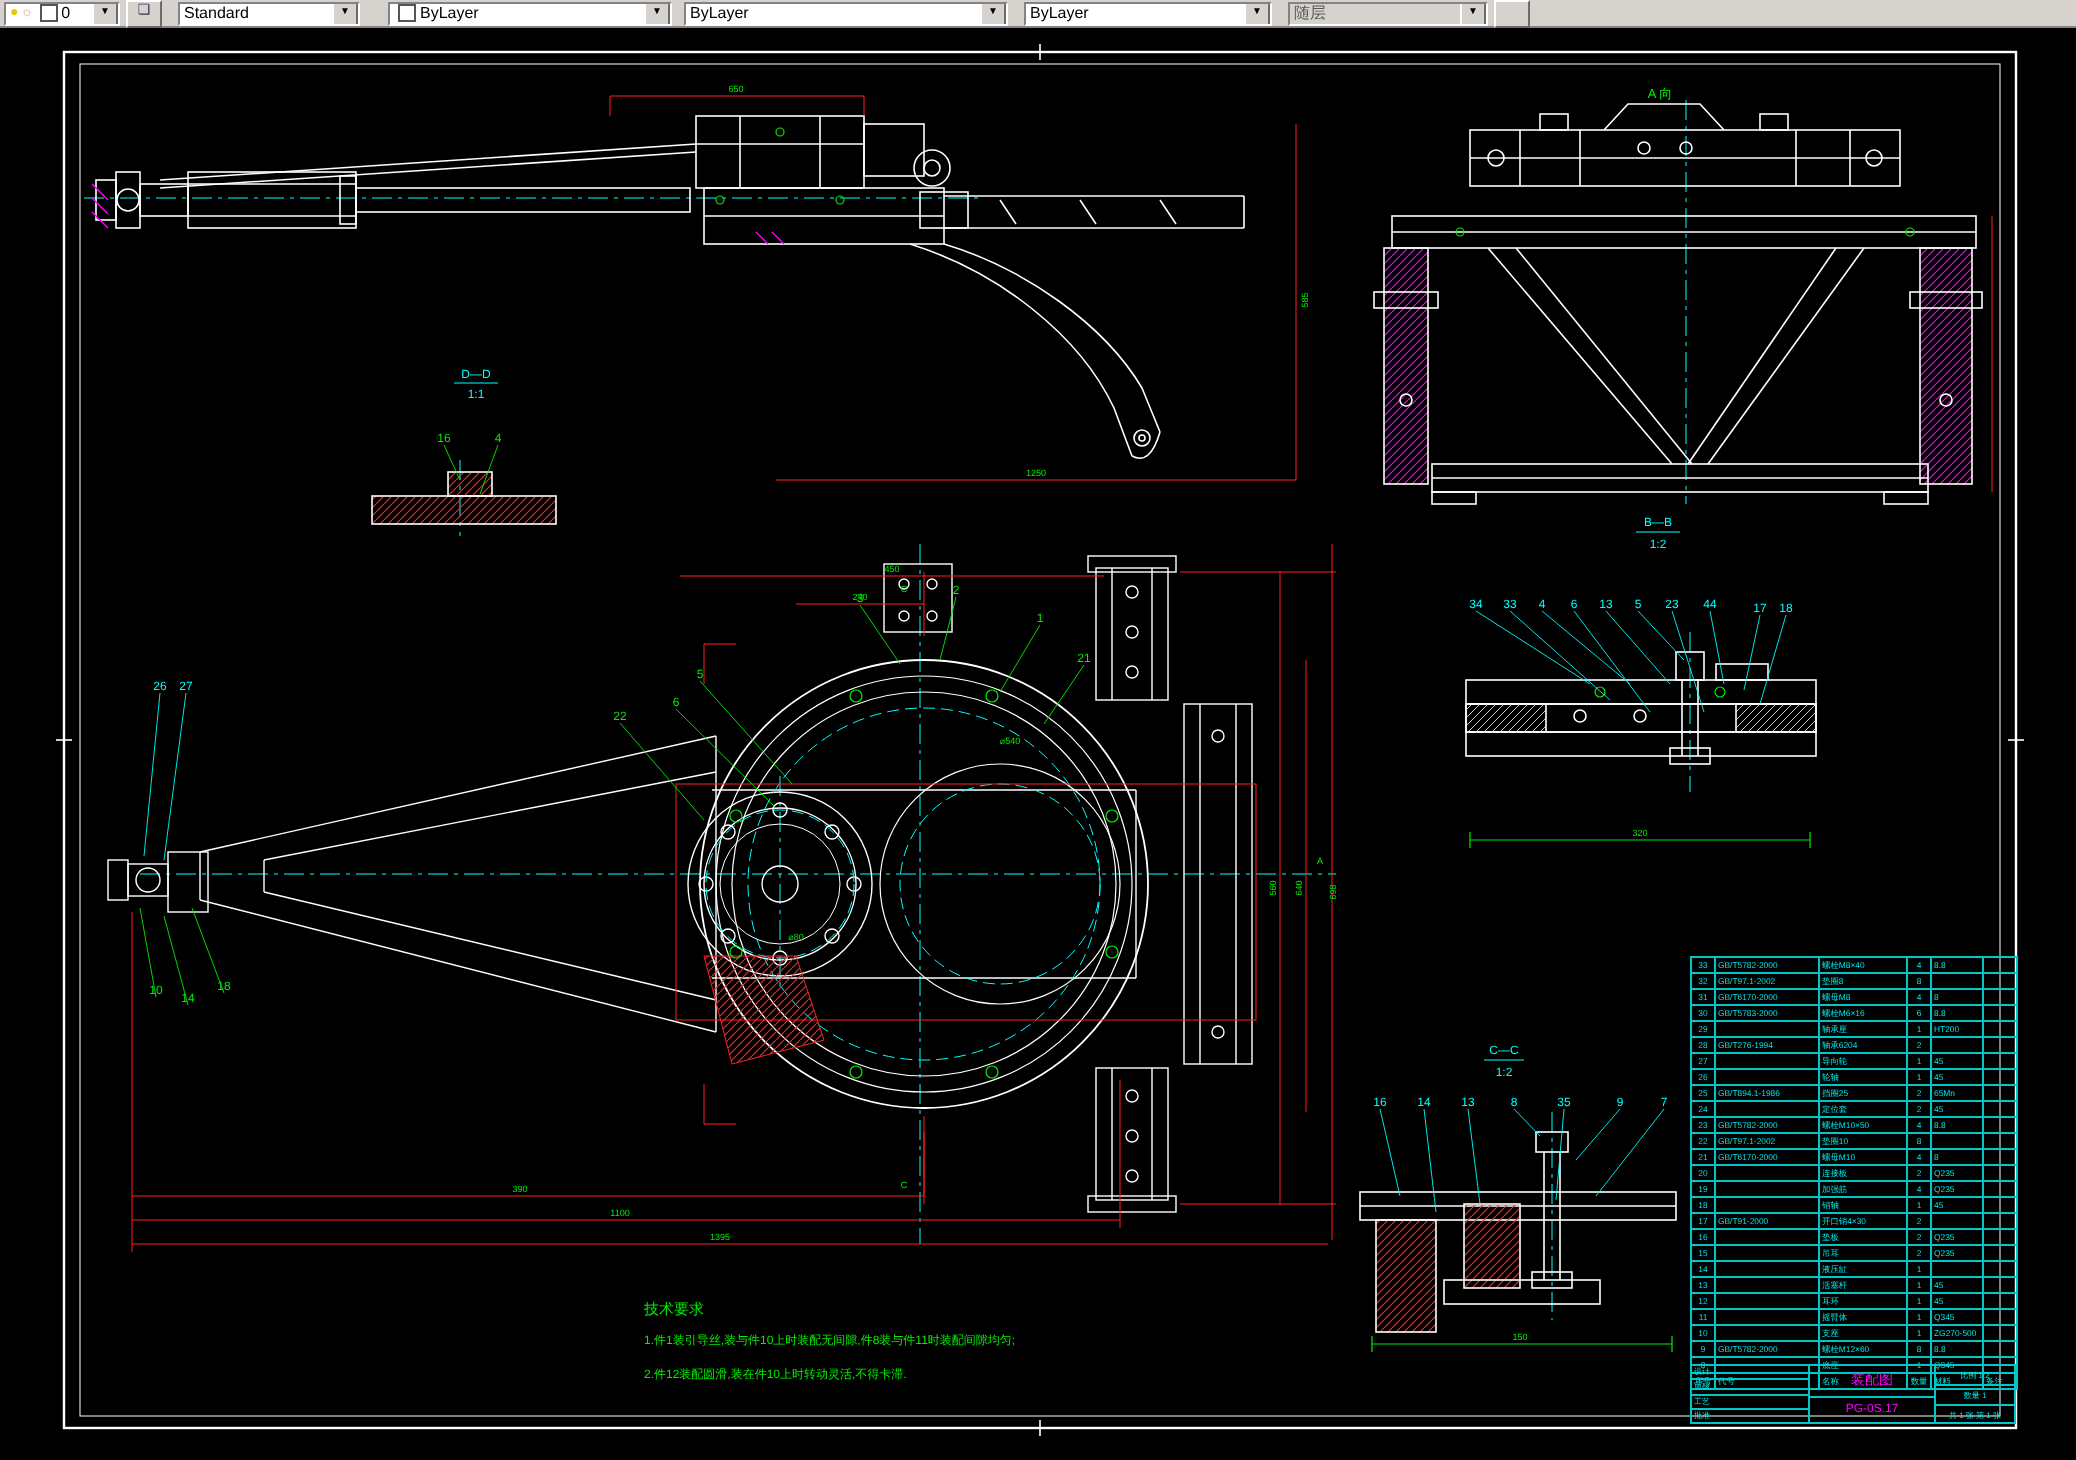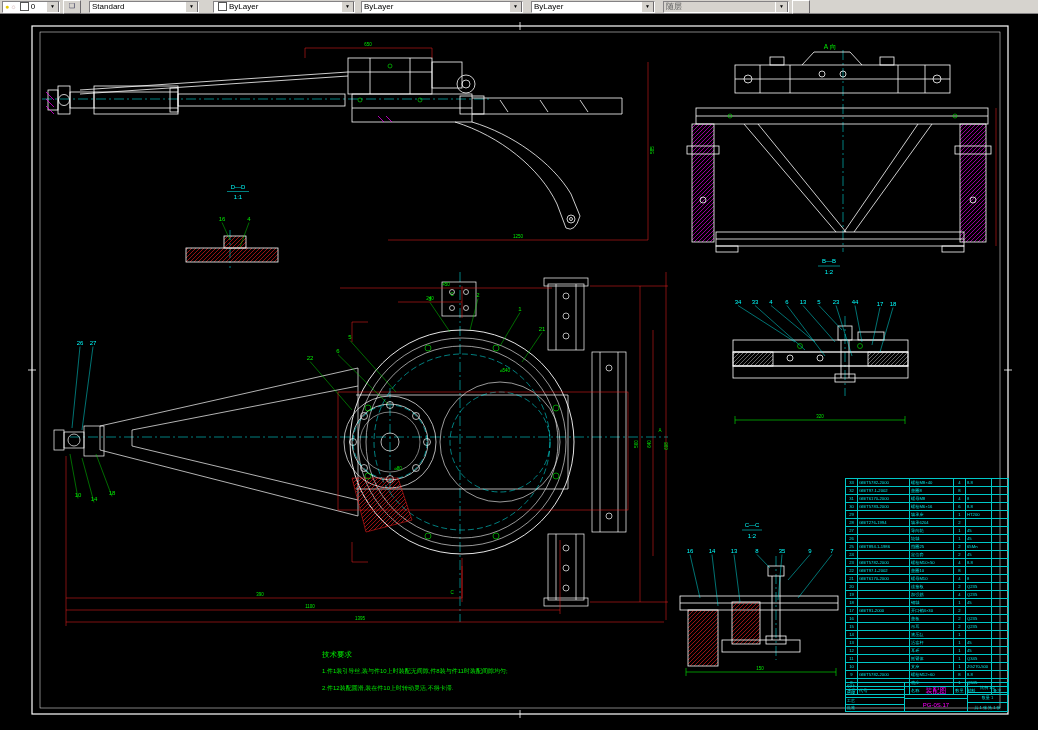--- a/index.html
+++ b/index.html
@@ -67,38 +67,38 @@
 
 <div class="toolbar">
   <div class="dd" style="width:58px">
     <span class="mini" style="color:#e8c800">●</span>
     <span class="mini" style="color:#caa">☼</span>
     <span class="swatch"></span>
     <span>0</span>
     <span class="arrow">▼</span>
   </div>
   <span class="tbtn">❏</span>
-  <div class="dd" style="width:110px;margin-left:8px">
+  <div class="dd" style="width:91px;margin-left:8px">
     <span>Standard</span>
     <span class="arrow">▼</span>
   </div>
   <div class="dd" style="width:142px;margin-left:14px">
     <span class="swatch"></span>
     <span>ByLayer</span>
     <span class="arrow">▼</span>
   </div>
   <div class="dd" style="width:162px;margin-left:6px">
     <span>ByLayer</span>
     <span class="arrow">▼</span>
   </div>
   <div class="dd" style="width:124px;margin-left:8px">
     <span>ByLayer</span>
     <span class="arrow">▼</span>
   </div>
-  <div class="dd disabled" style="width:126px;margin-left:8px">
+  <div class="dd disabled" style="width:100px;margin-left:8px">
     <span>随层</span>
     <span class="arrow">▼</span>
   </div>
   <span class="tbtn"></span>
 </div>
 
 <div class="canvas">
 <svg width="1038" height="716" viewBox="0 14 1038 716">
   <defs>
     <pattern id="hatchR" width="4" height="4" patternUnits="userSpaceOnUse">

